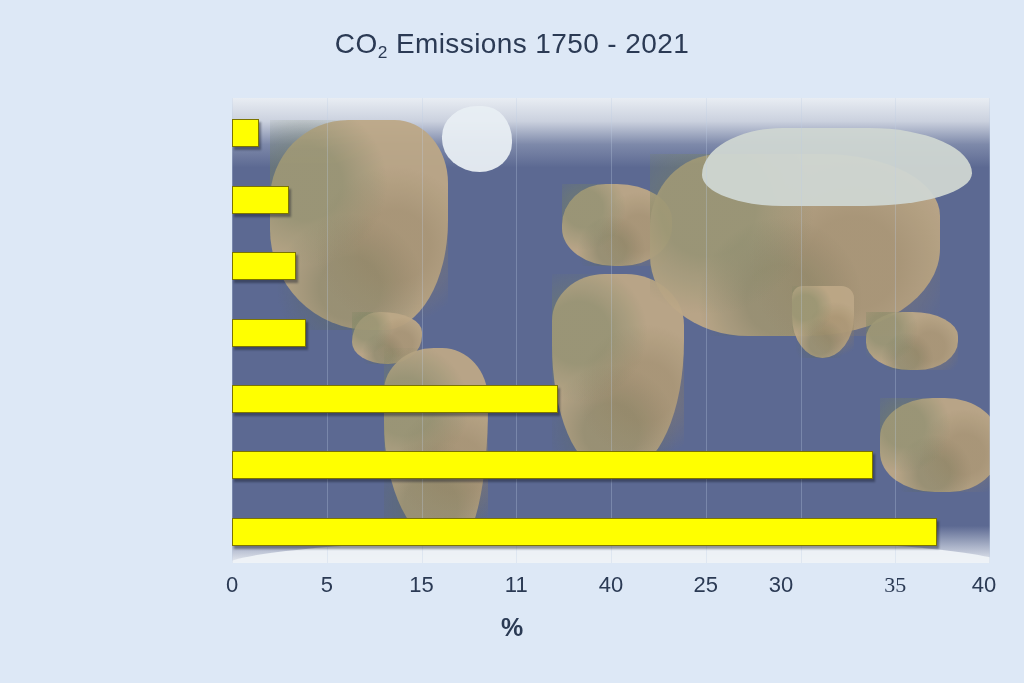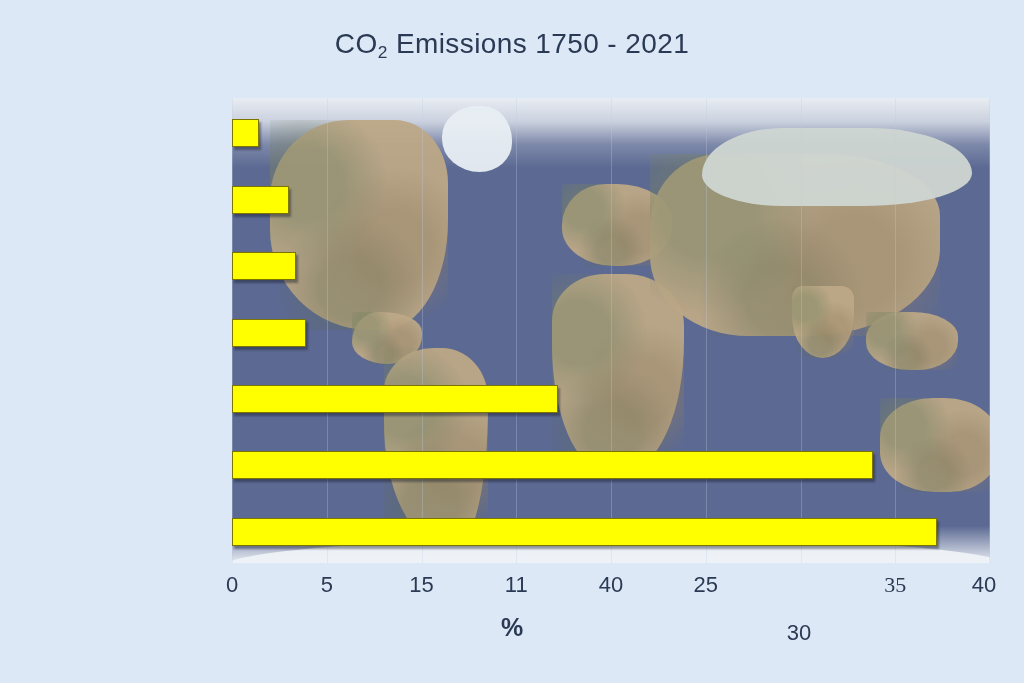--- a/index.html
+++ b/index.html
@@ -230,20 +230,20 @@
   </div>
 
 
   <div id="xticks">
       <div class="xtick" style="left: 232px;">0</div>
       <div class="xtick" style="left: 326.75px;">5</div>
       <div class="xtick" style="left: 421.5px;">15</div>
       <div class="xtick" style="left: 516.25px;">11</div>
       <div class="xtick" style="left: 611px;">40</div>
       <div class="xtick" style="left: 705.75px;">25</div>
-      <div class="xtick" style="left: 799px; margin-top: 48px;">30</div>
+      <div class="xtick" style="left: 781px;">30</div>
       <div class="xtick" style="left: 895.25px; font-family: Liberation Serif, serif;">35</div>
       <div class="xtick" style="left: 984px;">40</div>
     </div>
 
   <div id="xaxis-title">%</div>
 
 </div>
 
 </body></html>

